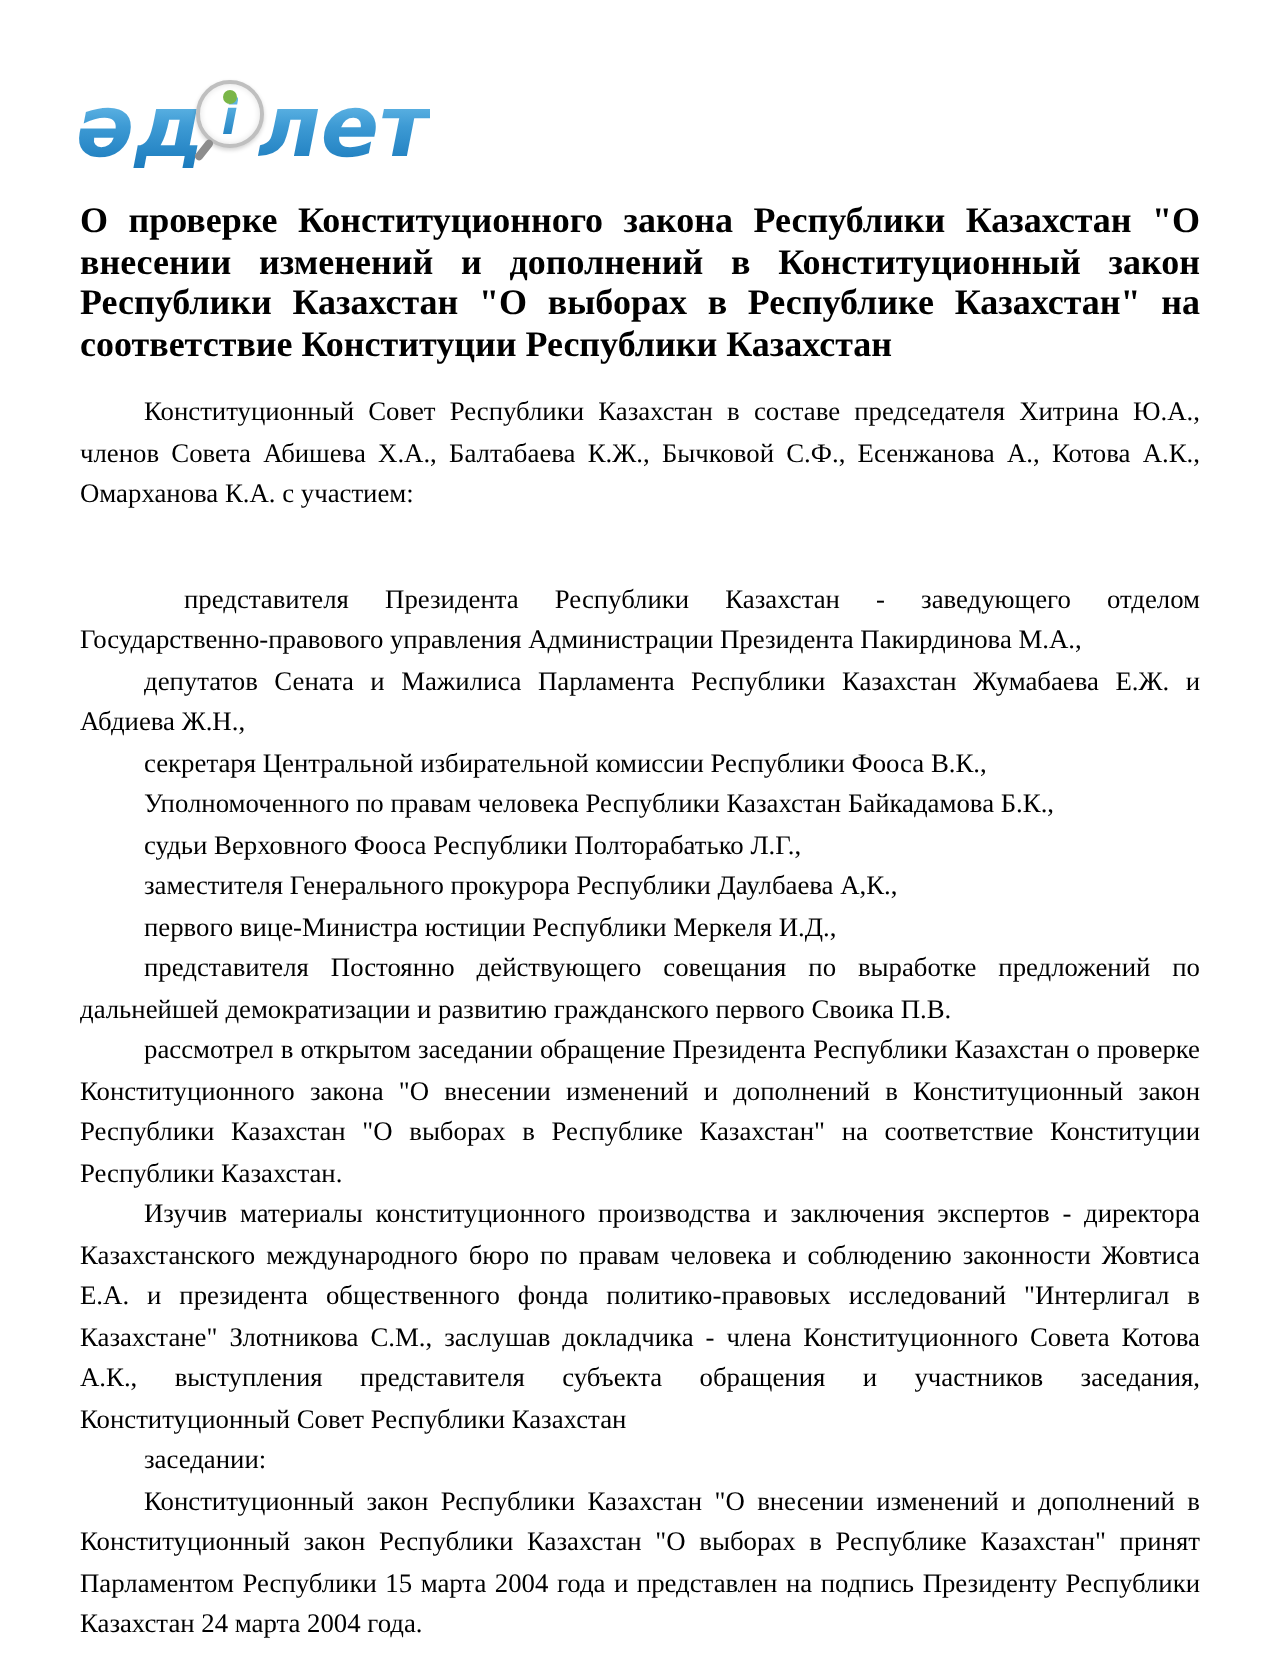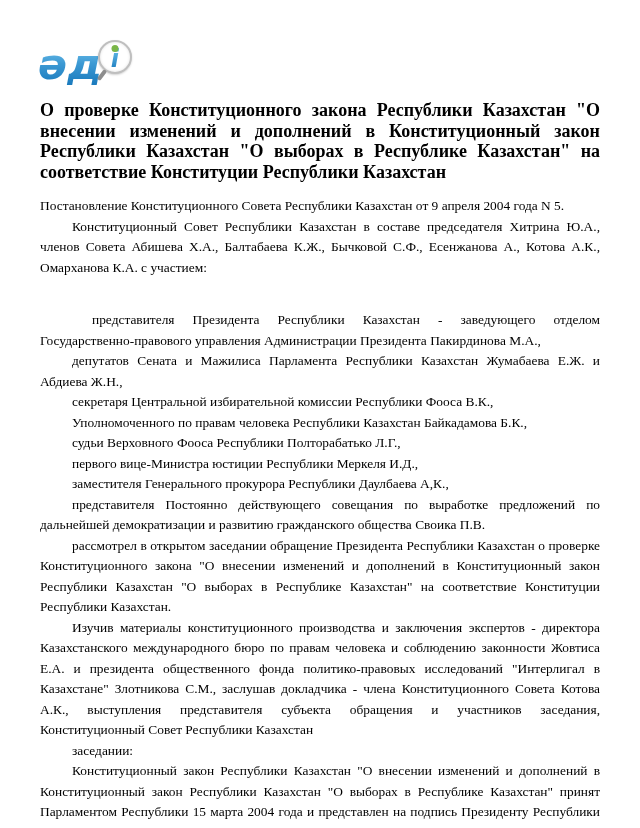--- a/index.html
+++ b/index.html
@@ -109,34 +109,34 @@
 
 <div class="page">
 
   <div class="logo">
     <span class="logo-text">әд</span>
     <span class="magnifier">
       <span class="mag-dot"></span>
       <span class="mag-i">і</span>
       <span class="mag-handle"></span>
     </span>
+    <span class="logo-text">лет</span>
   </div>
 
   <h1 class="doc-title">О проверке Конституционного закона Республики Казахстан "О внесении изменений и дополнений в Конституционный закон Республики Казахстан "О выборах в Республике Казахстан" на соответствие Конституции Республики Казахстан</h1>
 
   <div class="doc-body">
-    <p class="flush">Постановление Конституционного Совета Республики Казахстан от 9 апреля 2004 года N 5.</p>
     <p>Конституционный Совет Республики Казахстан в составе председателя Хитрина Ю.А., членов Совета Абишева Х.А., Балтабаева К.Ж., Бычковой С.Ф., Есенжанова А., Котова А.К., Омарханова К.А. с участием:</p>
     <p class="indent-lg">представителя Президента Республики Казахстан - заведующего отделом Государственно-правового управления Администрации Президента Пакирдинова М.А.,</p>
     <p>депутатов Сената и Мажилиса Парламента Республики Казахстан Жумабаева Е.Ж. и Абдиева Ж.Н.,</p>
     <p>секретаря Центральной избирательной комиссии Республики Фооса В.К.,</p>
     <p>Уполномоченного по правам человека Республики Казахстан Байкадамова Б.К.,</p>
     <p>судьи Верховного Фооса Республики Полторабатько Л.Г.,</p>
+    <p>заместителя Генерального прокурора Республики Даулбаева А,К.,</p>
     <p>первого вице-Министра юстиции Республики Меркеля И.Д.,</p>
-    <p>заместителя Генерального прокурора Республики Даулбаева А,К.,</p>
-    <p>представителя Постоянно действующего совещания по выработке предложений по дальнейшей демократизации и развитию гражданского общества Своика П.В.</p>
+    <p>представителя Постоянно действующего совещания по выработке предложений по дальнейшей демократизации и развитию гражданского первого Своика П.В.</p>
     <p>рассмотрел в открытом заседании обращение Президента Республики Казахстан о проверке Конституционного закона "О внесении изменений и дополнений в Конституционный закон Республики Казахстан "О выборах в Республике Казахстан" на соответствие Конституции Республики Казахстан.</p>
     <p>Изучив материалы конституционного производства и заключения экспертов - директора Казахстанского международного бюро по правам человека и соблюдению законности Жовтиса Е.А. и президента общественного фонда политико-правовых исследований "Интерлигал в Казахстане" Злотникова С.М., заслушав докладчика - члена Конституционного Совета Котова А.К., выступления представителя субъекта обращения и участников заседания, Конституционный Совет Республики Казахстан</p>
     <p>заседании:</p>
     <p>Конституционный закон Республики Казахстан "О внесении изменений и дополнений в Конституционный закон Республики Казахстан "О выборах в Республике Казахстан" принят Парламентом Республики 15 марта 2004 года и представлен на подпись Президенту Республики Казахстан 24 марта 2004 года.</p>
   </div>
 
 </div>
 
 </body></html>

